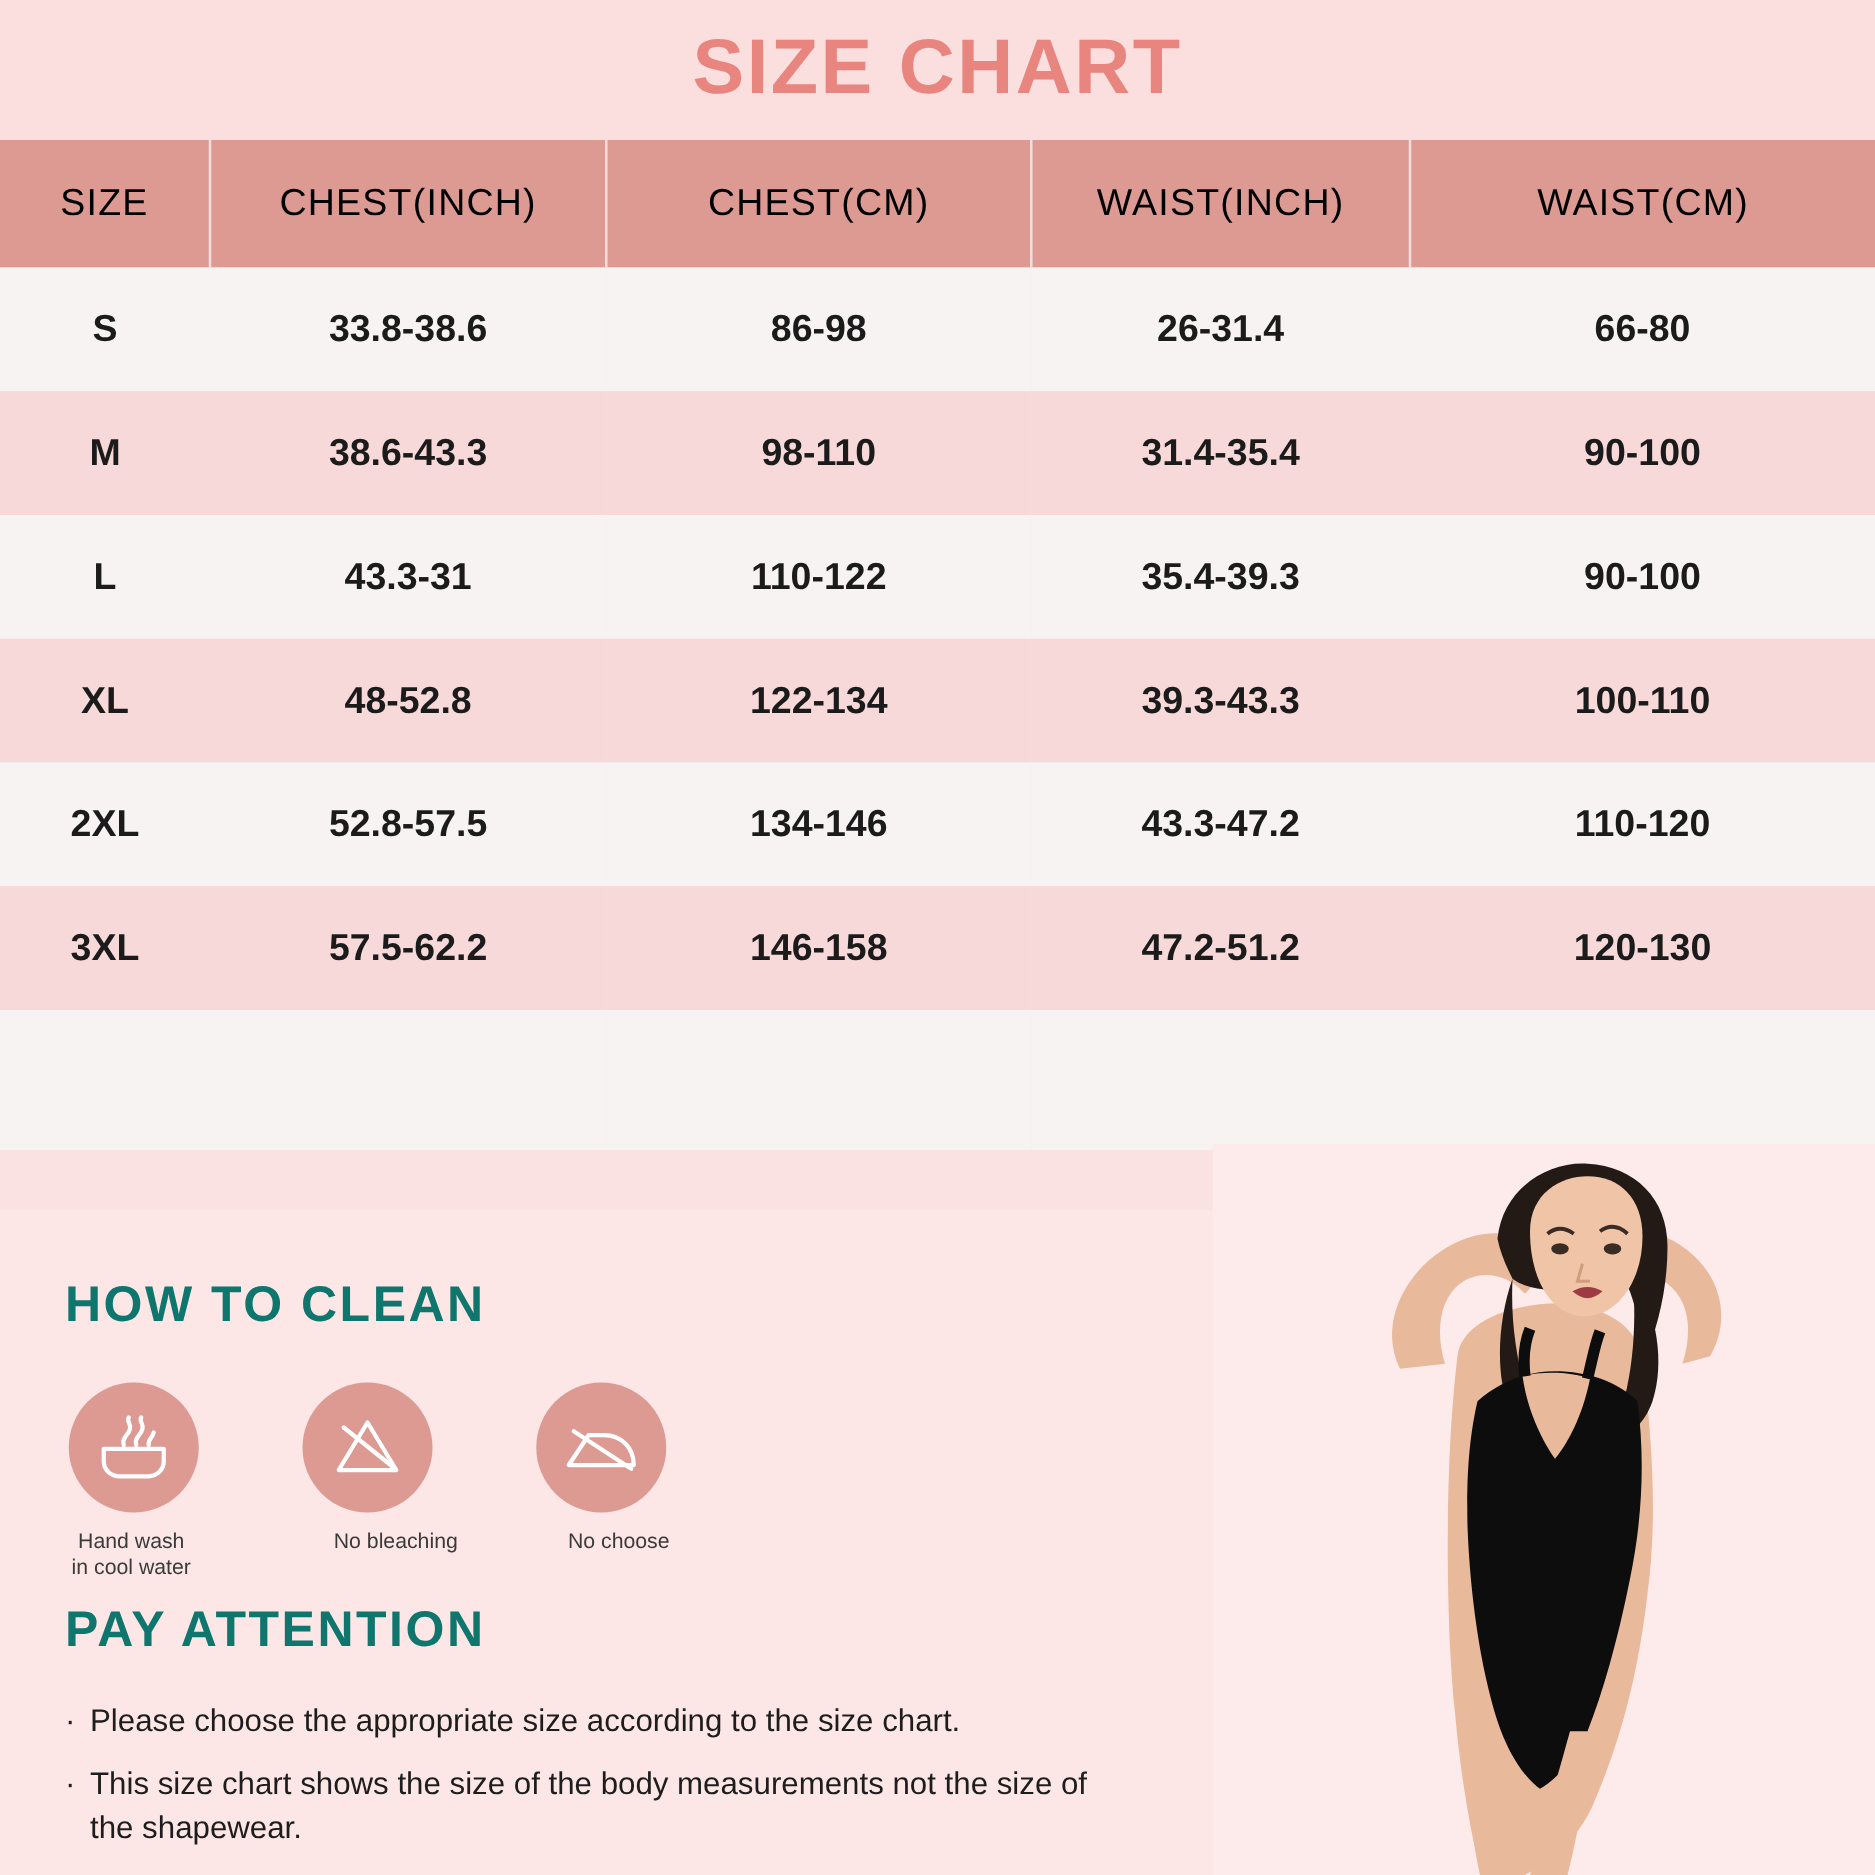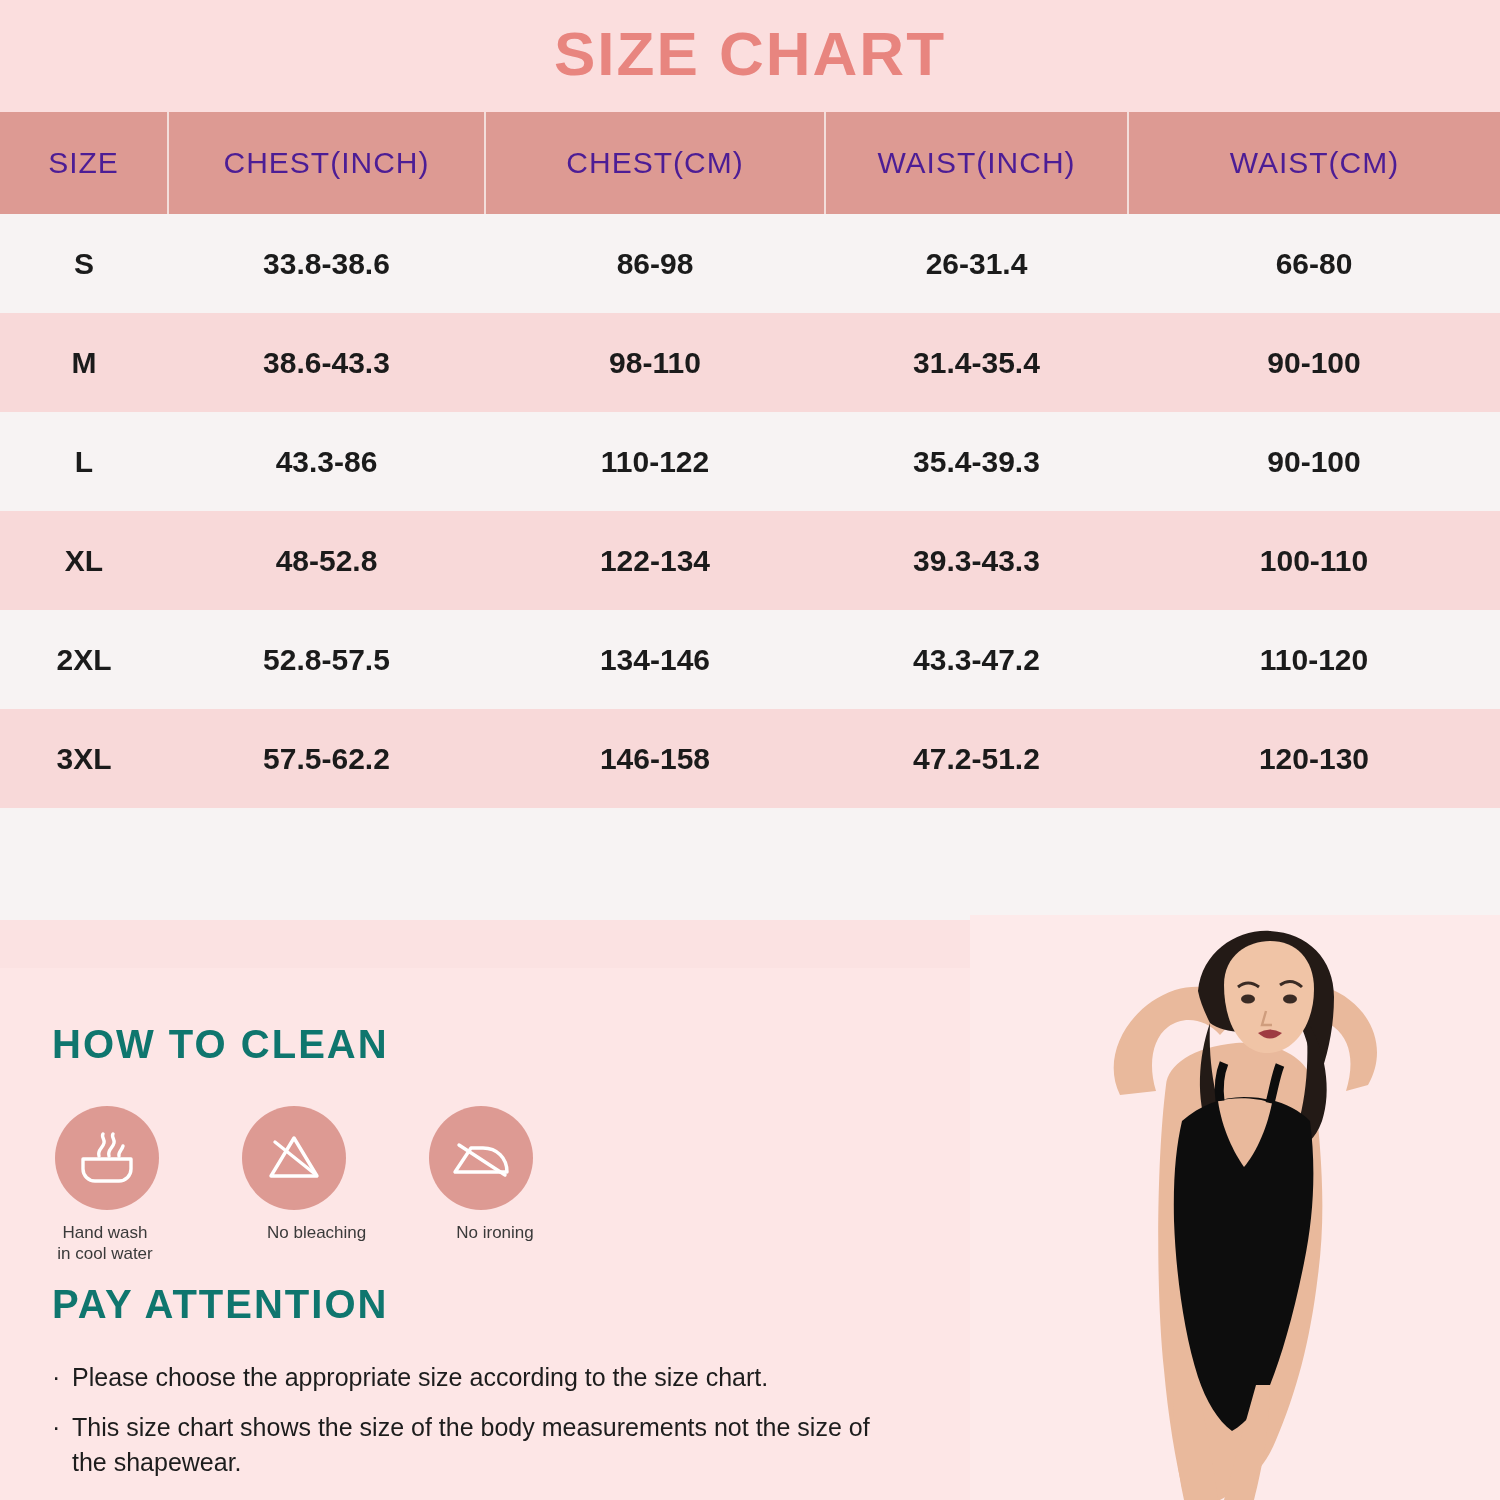--- a/index.html
+++ b/index.html
@@ -40,21 +40,21 @@
     top: 112px; left: 0;
     width: 1500px;
   }
   table {
     width: 1500px;
     border-collapse: collapse;
     table-layout: fixed;
   }
   thead th {
     background: #dd9a93;
-    color: #4c1d95;
+    color: #000000;
     font-size: 30px;
     font-weight: normal;
     letter-spacing: 1px;
     height: 102px;
     text-align: center;
     border-right: 2px solid #f3dedb;
     vertical-align: middle;
   }
   thead th:last-child { border-right: none; }
   tbody td {
@@ -182,21 +182,21 @@
         </tr>
         <tr class="even">
           <td>M</td>
           <td>38.6-43.3</td>
           <td>98-110</td>
           <td>31.4-35.4</td>
           <td>90-100</td>
         </tr>
         <tr class="odd">
           <td>L</td>
-          <td>43.3-86</td>
+          <td>43.3-31</td>
           <td>110-122</td>
           <td>35.4-39.3</td>
           <td>90-100</td>
         </tr>
         <tr class="even">
           <td>XL</td>
           <td>48-52.8</td>
           <td>122-134</td>
           <td>39.3-43.3</td>
           <td>100-110</td>
@@ -261,21 +261,21 @@
         </div>
 
         <div class="icon-item">
           <div class="circle">
             <svg width="64" height="52" viewBox="0 0 64 52" fill="none" stroke="#ffffff" stroke-width="3.4" stroke-linecap="round" stroke-linejoin="round">
               <path d="M6 40 h52 c0 -14 -10 -24 -24 -24 h-12 z"></path>
               <path d="M10 13 L56 43"></path>
             </svg>
           </div>
           <div class="icon-label">
-            <span>No ironing</span>
+            <span>No choose</span>
           </div>
         </div>
 
       </div>
 
       <div class="h2 attention">PAY ATTENTION</div>
 
       <div class="bullets">
         <div class="bullet">
           <span class="dot">·</span>

